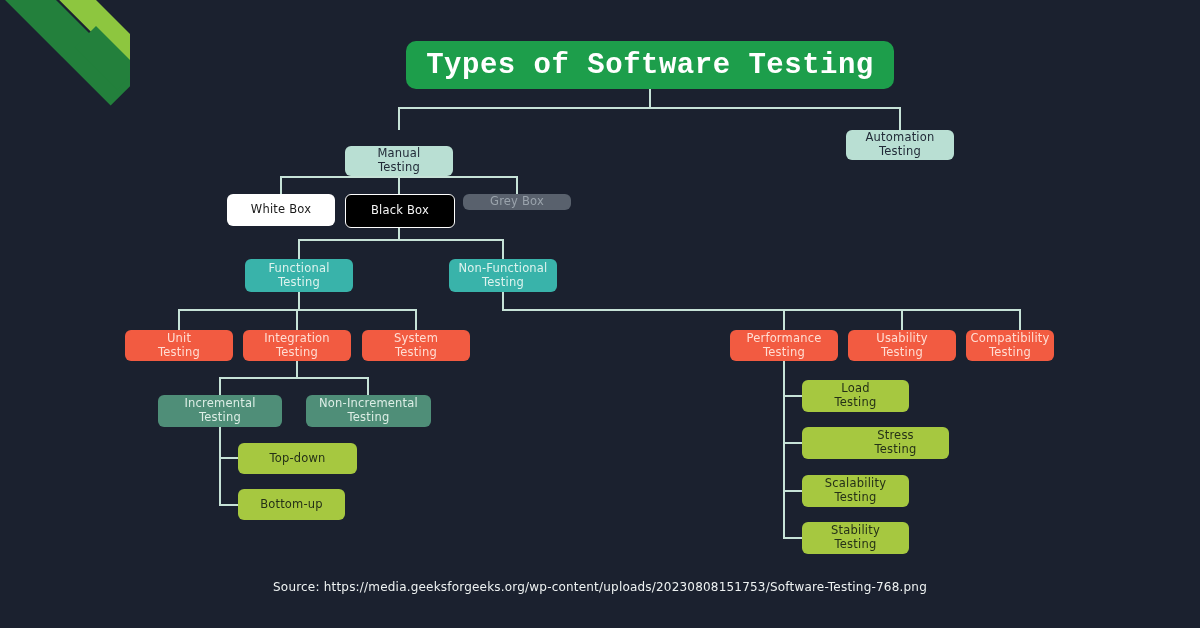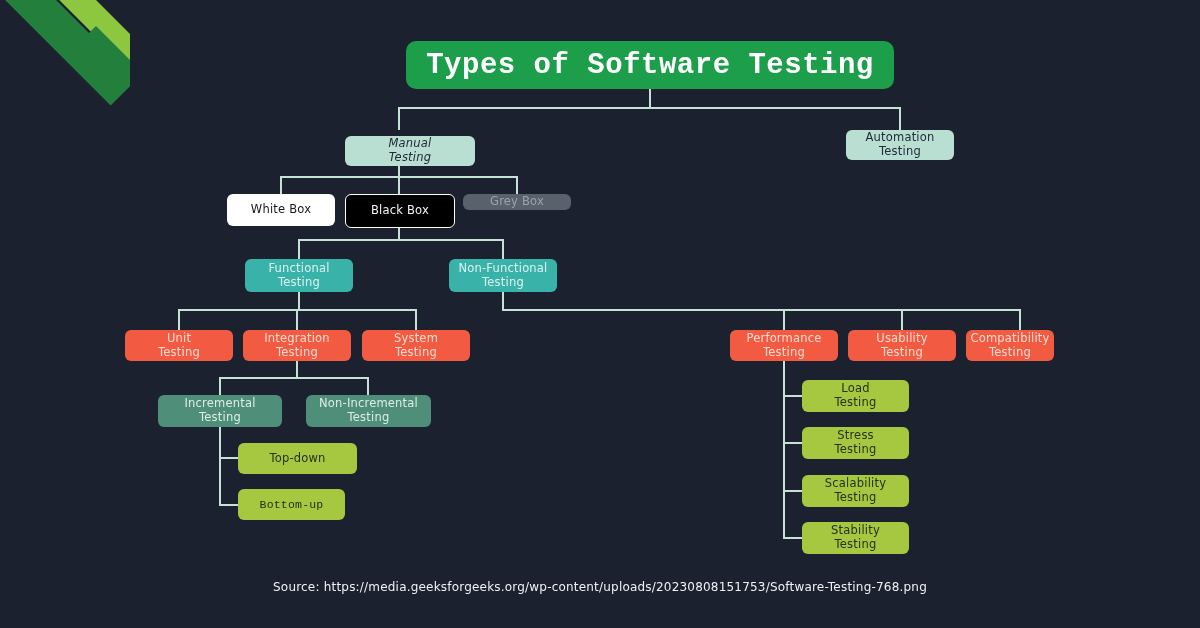--- a/index.html
+++ b/index.html
@@ -72,21 +72,21 @@
       <path d="M220 458 H238"></path>
       <path d="M784 361 V538 H802"></path>
       <path d="M784 396 H802"></path>
       <path d="M784 443 H802"></path>
       <path d="M784 491 H802"></path>
     </g>
   </svg>
 
   <div class="title-box" style="left:406px; top:41px; width:488px; height:48px;">Types of Software Testing</div>
 
-  <div class="node mint" style="left:345px; top:136px; width:130px; height:30px;font-style:italic;">Manual
+  <div class="node mint" style="left:345px; top:146px; width:108px; height:30px;">Manual
 Testing</div>
   <div class="node mint" style="left:846px; top:130px; width:108px; height:30px;">Automation
 Testing</div>
 
   <div class="node whitebox" style="left:227px; top:194px; width:108px; height:32px;">White Box</div>
   <div class="node blackbox" style="left:345px; top:194px; width:108px; height:32px;">Black Box</div>
   <div class="node greybox" style="left:463px; top:194px; width:108px; height:16px;">Grey Box</div>
 
   <div class="node teal" style="left:245px; top:259px; width:108px; height:33px;">Functional
 Testing</div>
@@ -106,25 +106,25 @@
 Testing</div>
   <div class="node orange" style="left:966px; top:330px; width:88px; height:31px;">Compatibility
 Testing</div>
 
   <div class="node seagreen" style="left:158px; top:395px; width:124px; height:32px;">Incremental
 Testing</div>
   <div class="node seagreen" style="left:306px; top:395px; width:125px; height:32px;">Non-Incremental
 Testing</div>
 
   <div class="node lime" style="left:238px; top:443px; width:119px; height:31px;">Top-down</div>
-  <div class="node lime" style="left:238px; top:489px; width:107px; height:31px;font-family:Liberation Mono, monospace;">Bottom-up</div>
+  <div class="node lime" style="left:238px; top:489px; width:107px; height:31px;">Bottom-up</div>
 
   <div class="node lime" style="left:802px; top:380px; width:107px; height:32px;">Load
 Testing</div>
-  <div class="node lime" style="left:802px; top:427px; width:107px; height:32px;">Stress
+  <div class="node lime" style="left:802px; top:427px; width:107px; height:32px;padding-left:40px;">Stress
 Testing</div>
   <div class="node lime" style="left:802px; top:475px; width:107px; height:32px;">Scalability
 Testing</div>
   <div class="node lime" style="left:802px; top:522px; width:107px; height:32px;">Stability
 Testing</div>
 
   <div class="source-line">Source: https://media.geeksforgeeks.org/wp-content/uploads/20230808151753/Software-Testing-768.png</div>
 
 </div>
 

